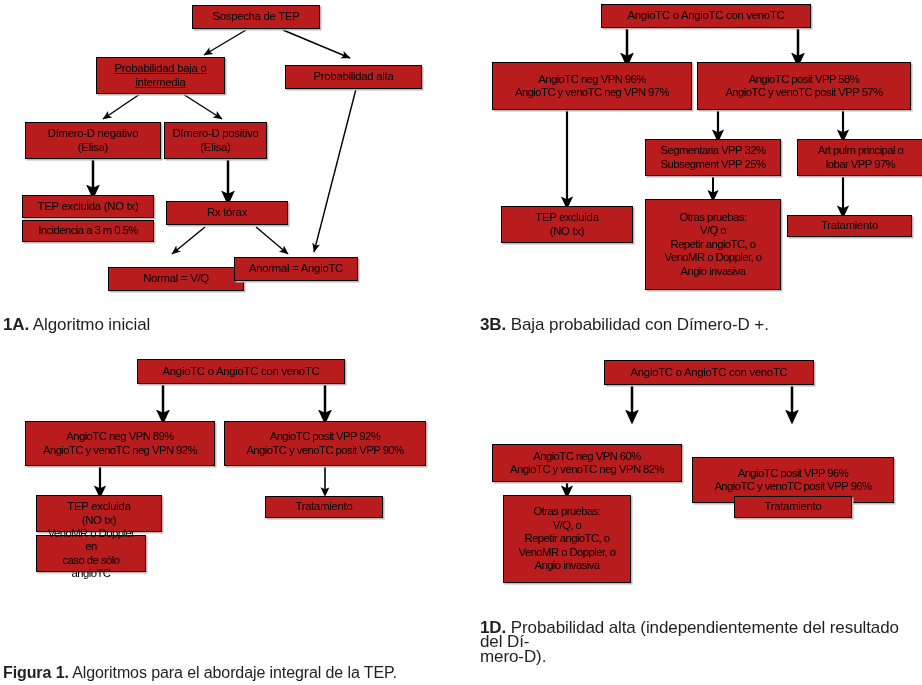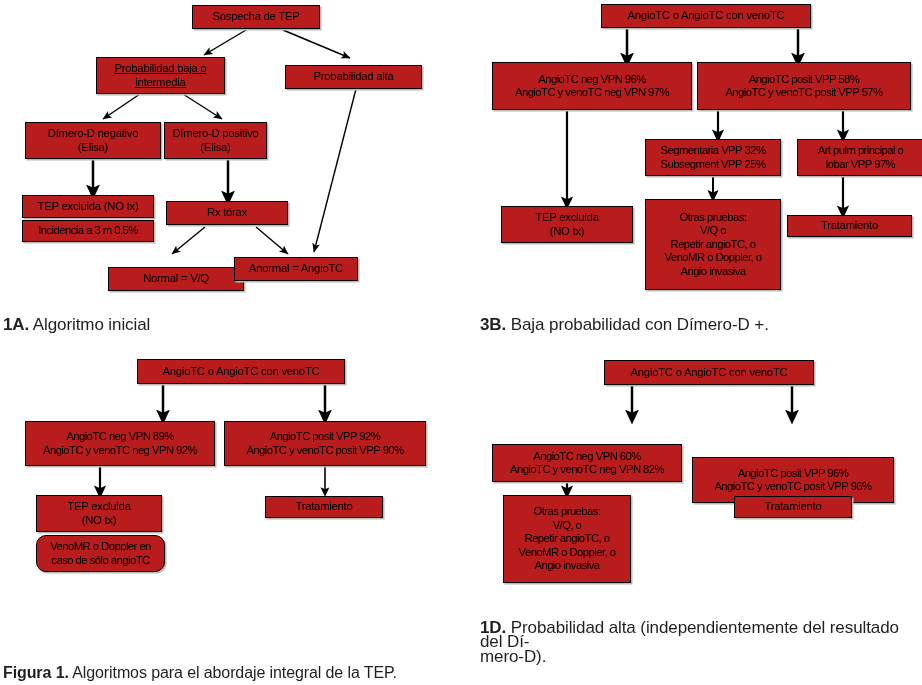--- a/index.html
+++ b/index.html
@@ -189,21 +189,21 @@
 
   <div class="node tight" style="left:25px; top:421px; width:190px; height:45px;">AngioTC neg VPN 89%
 AngioTC y venoTC neg VPN 92%</div>
 
   <div class="node tight" style="left:224px; top:421px; width:202px; height:45px;">AngioTC posit VPP 92%
 AngioTC y venoTC posit VPP 90%</div>
 
   <div class="node" style="left:36px; top:495px; width:126px; height:37px;">TEP excluida
 (NO tx)</div>
 
-  <div class="node tight" style="left:36px; top:535px; width:129px; height:37px;border-radius:10px;">VenoMR o Doppler en
+  <div class="node tight" style="left:36px; top:535px; width:110px; height:37px;">VenoMR o Doppler en
 caso de sólo angioTC</div>
 
   <div class="node" style="left:265px; top:496px; width:118px; height:22px;">Tratamiento</div>
 
 
   <div class="node" style="left:604px; top:360px; width:210px; height:25px;">AngioTC o AngioTC con venoTC</div>
 
   <div class="node tight" style="left:492px; top:444px; width:190px; height:38px;">AngioTC neg VPN 60%
 AngioTC y venoTC neg VPN 82%</div>
 

